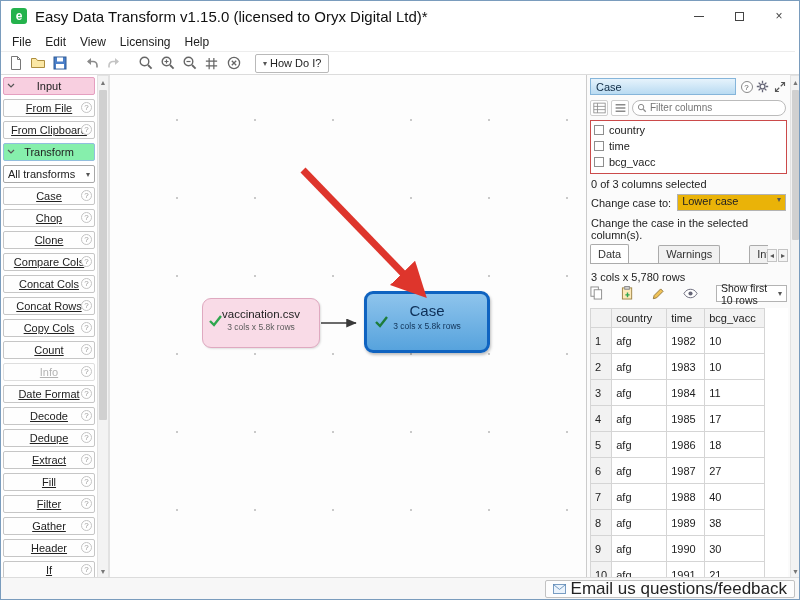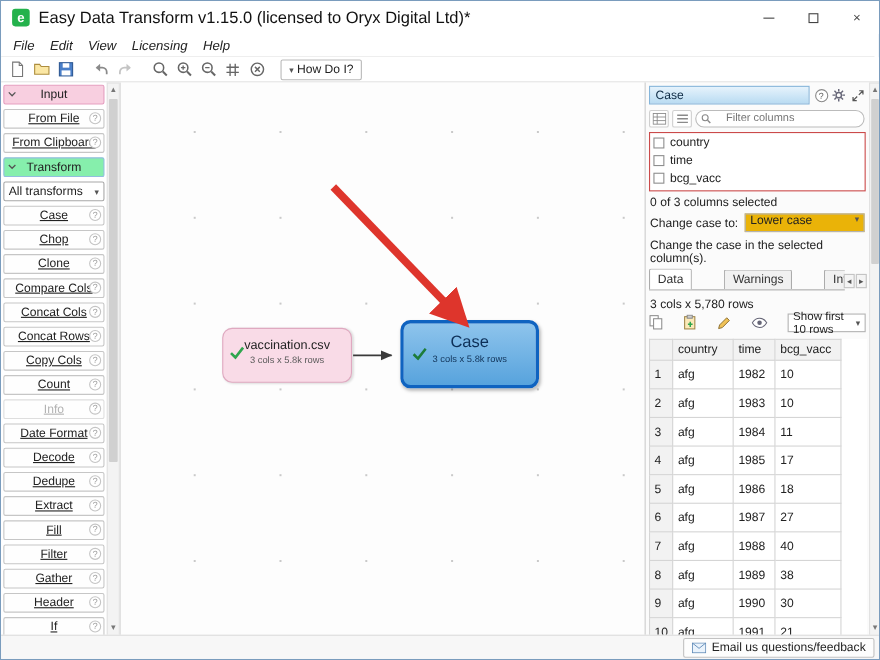--- a/index.html
+++ b/index.html
@@ -9,21 +9,21 @@
   
   .titlebar { position:absolute; top:0; left:0; right:0; height:30px; background:#fff; display:flex; align-items:center; }
   .app-icon { width:16px; height:16px; margin:0 8px 0 10px; background:#24b24c; color:#fff; font-weight:bold; font-size:12px; line-height:16px; text-align:center; border-radius:3px; }
   .title-text { font-size:15px; color:#111; }
   .win-controls { margin-left:auto; display:flex; height:100%; }
   .win-btn { width:40px; height:100%; display:flex; align-items:center; justify-content:center; color:#444; font-size:12px; }
   .glyph-min { width:10px; border-bottom:1px solid #444; height:1px; display:inline-block; }
   .glyph-max { width:9px; height:9px; border:1px solid #444; display:inline-block; }
 
   
-  .menubar { position:absolute; top:30px; left:0; right:4px; height:21px; background:#fff; display:flex; align-items:center; padding-left:4px; border-bottom:1px solid #ededed;font-style:italic; }
+  .menubar { position:absolute; top:30px; left:0; right:4px; height:21px; background:#fff; display:flex; align-items:flex-end; padding-left:4px; border-bottom:1px solid #ededed; }
   .menu-item { font-size:12px; color:#222; padding:2px 7px; }
 
   
   .toolbar { position:absolute; top:51px; left:0; right:0; height:23px; background:#fff; border-bottom:1px solid #dcdcdc; display:flex; align-items:center; padding-left:5px; gap:3px; }
   .tool-btn { width:19px; height:19px; display:flex; align-items:center; justify-content:center; }
   .tool-sep { width:7px; }
   .howdoi { display:flex; align-items:center; gap:3px; border:1px solid #b9b9b9; border-radius:2px; height:19px; padding:0 7px; font-size:11px; margin-left:9px; background:#fff; color:#222; }
   .dd-arrow { font-size:8px; color:#555; }
 
   
@@ -59,21 +59,21 @@
   .node-blue .node-check { left:8px; top:22px; }
   .canvas-overlay { position:absolute; inset:0; pointer-events:none; }
 
   
   .rpanel { position:absolute; left:585px; top:74px; width:204px; height:504px; background:#fbfbfb; border-left:1px solid #ccc; overflow:hidden; font-size:11px; color:#222; }
   .rp-title { position:absolute; left:3px; top:3px; width:146px; height:17px; background:linear-gradient(#e6f3fc,#b9dbf2); border:1px solid #85b5da; display:flex; align-items:center; padding-left:5px; color:#0f2b45; }
   .rp-ico { position:absolute; top:4px; width:15px; height:15px; display:flex; align-items:center; justify-content:center; }
   .help-circle { width:12px; height:12px; border:1px solid #8a8a8a; border-radius:50%; font-size:8px; line-height:11px; text-align:center; color:#555; background:#fff; }
   .rp-toolrow { position:absolute; left:3px; top:24px; right:4px; height:17px; display:flex; align-items:center; gap:3px; }
   .sq-btn { width:18px; height:16px; border:1px solid #cfcfcf; border-radius:2px; background:#fff; display:flex; align-items:center; justify-content:center; }
-  .filter-box { flex:1; height:16px; border:1px solid #bbb; border-radius:8px; background:#fff; display:flex; align-items:center; padding-left:4px; gap:13px; }
+  .filter-box { flex:1; height:16px; border:1px solid #bbb; border-radius:8px; background:#fff; display:flex; align-items:center; padding-left:4px; gap:3px; }
   .filter-box input { border:none; outline:none; background:transparent; font-size:10px; width:110px; color:#333; font-family:inherit; }
   .col-list { position:absolute; left:3px; top:45px; width:197px; height:54px; border:1px solid #cb4a4a; background:#fff; padding:1px 3px; }
   .col-row { display:flex; align-items:center; gap:5px; height:16px; }
   .cbox { width:10px; height:10px; border:1px solid #8e8e8e; background:#fff; }
   .sel-status { position:absolute; left:4px; top:103px; }
   .case-row { position:absolute; left:4px; top:119px; right:4px; display:flex; align-items:center; }
   .case-select { margin-left:6px; flex:1; height:17px; border:1px solid #b3b3b3; background:#eab308; display:flex; align-items:flex-start; justify-content:space-between; padding:0 4px; }
   .desc { position:absolute; left:4px; top:142px; right:4px; }
   .tabstrip { position:absolute; left:3px; top:169px; width:178px; height:20px; display:flex; align-items:flex-end; border-bottom:1px solid #ababab; overflow:hidden;gap:28px; }
   .tab { height:18px; padding:2px 7px 0; font-size:11px; background:#f1f1f1; border:1px solid #ababab; border-bottom:none; border-radius:2px 2px 0 0; margin-right:1px; white-space:nowrap; color:#333; }
@@ -85,21 +85,21 @@
   .dt-icon { width:17px; height:16px; display:flex; align-items:center; justify-content:center; }
   .rows-select { margin-left:auto; width:112px; height:17px; border:1px solid #b3b3b3; background:#fff; display:flex; align-items:center; justify-content:space-between; padding:0 4px; font-size:10.5px; }
   .data-table { position:absolute; left:3px; top:233px; border-collapse:collapse; background:#fff; width:198px; }
   .data-table th, .data-table td { border:1px solid #d5d5d5; font-size:11px; font-weight:normal; text-align:left; padding:0 4px; height:26px; color:#222; }
   .data-table thead th { background:#f2f2f2; height:19px; }
   .data-table .rownum { background:#f2f2f2; }
   .data-table .filler { border:none; background:transparent; }
 
   
   .statusbar { position:absolute; left:0; right:0; bottom:0; height:22px; background:#f7f7f7; border-top:1px solid #dcdcdc; display:flex; align-items:center; justify-content:flex-end; padding-right:4px; }
-  .feedback-btn { display:flex; align-items:center; gap:5px; height:18px; border:1px solid #c2c2c2; border-radius:2px; background:#fdfdfd; padding:0 7px; font-size:11px; color:#222; }
+  .feedback-btn { display:flex; align-items:center; gap:5px; height:18px; border:1px solid #c2c2c2; border-radius:2px; background:#fdfdfd; padding:0 7px; font-size:17px; color:#222; }
 </style>
 </head>
 <body>
 
 <div class="app">
 
   <div class="titlebar">
     <div class="app-icon">e</div>
     <div class="title-text">Easy Data Transform v1.15.0 (licensed to Oryx Digital Ltd)*</div>
     <div class="win-controls">

